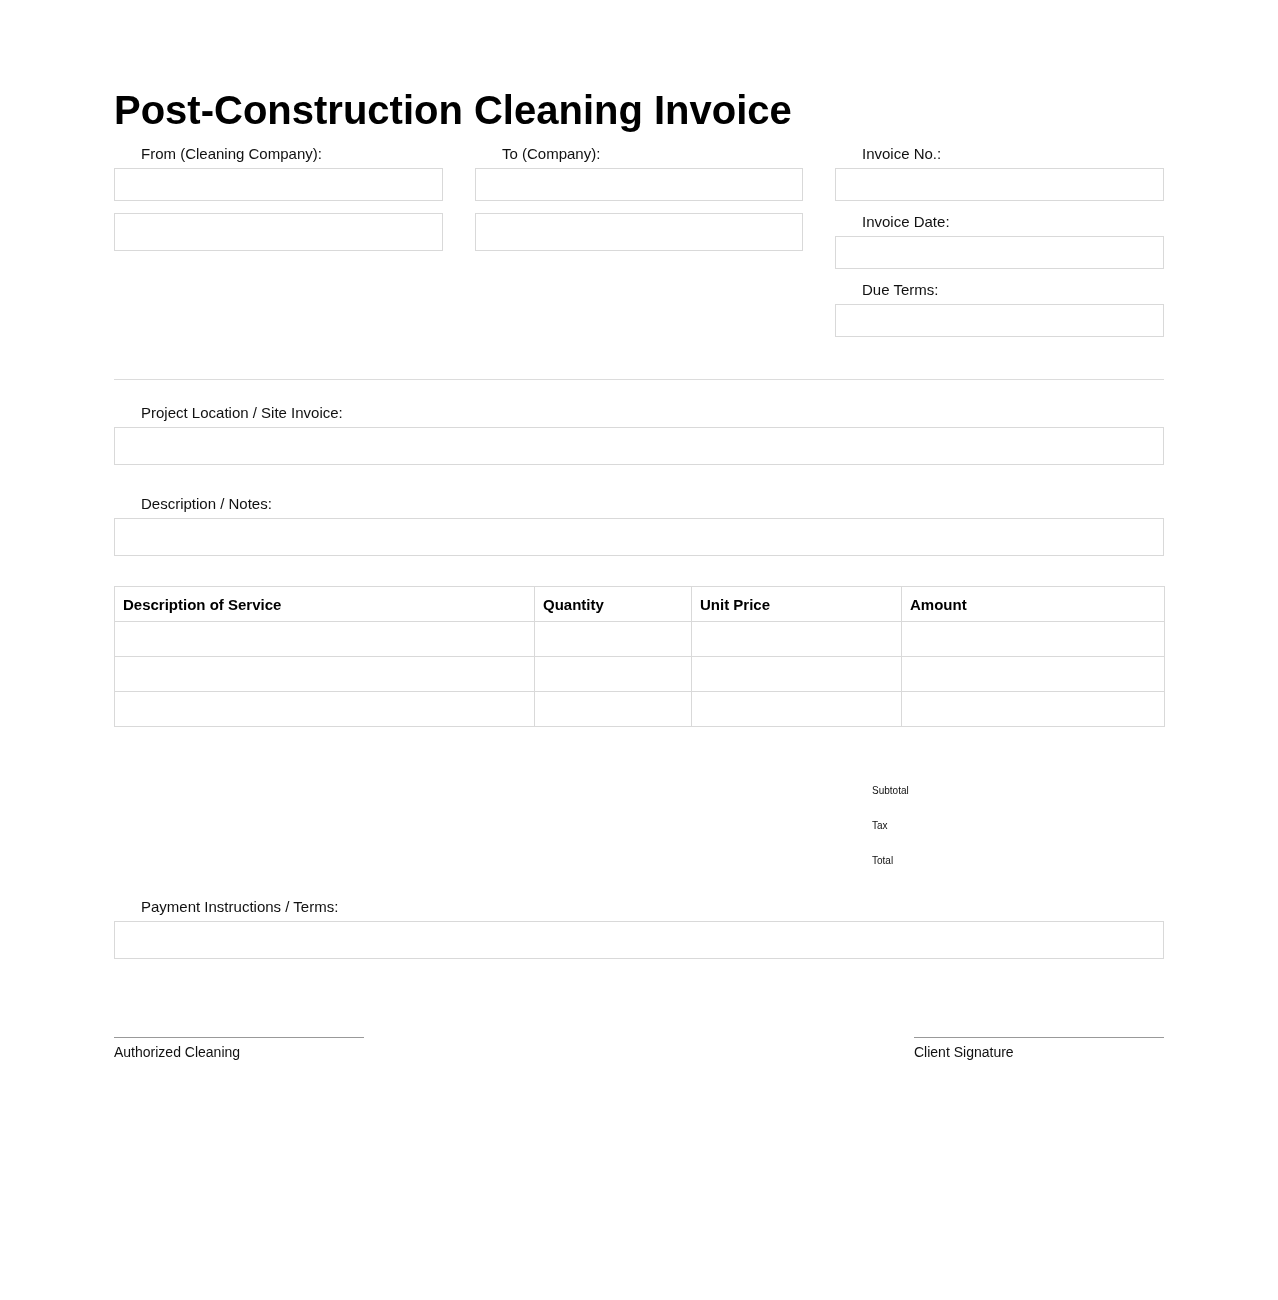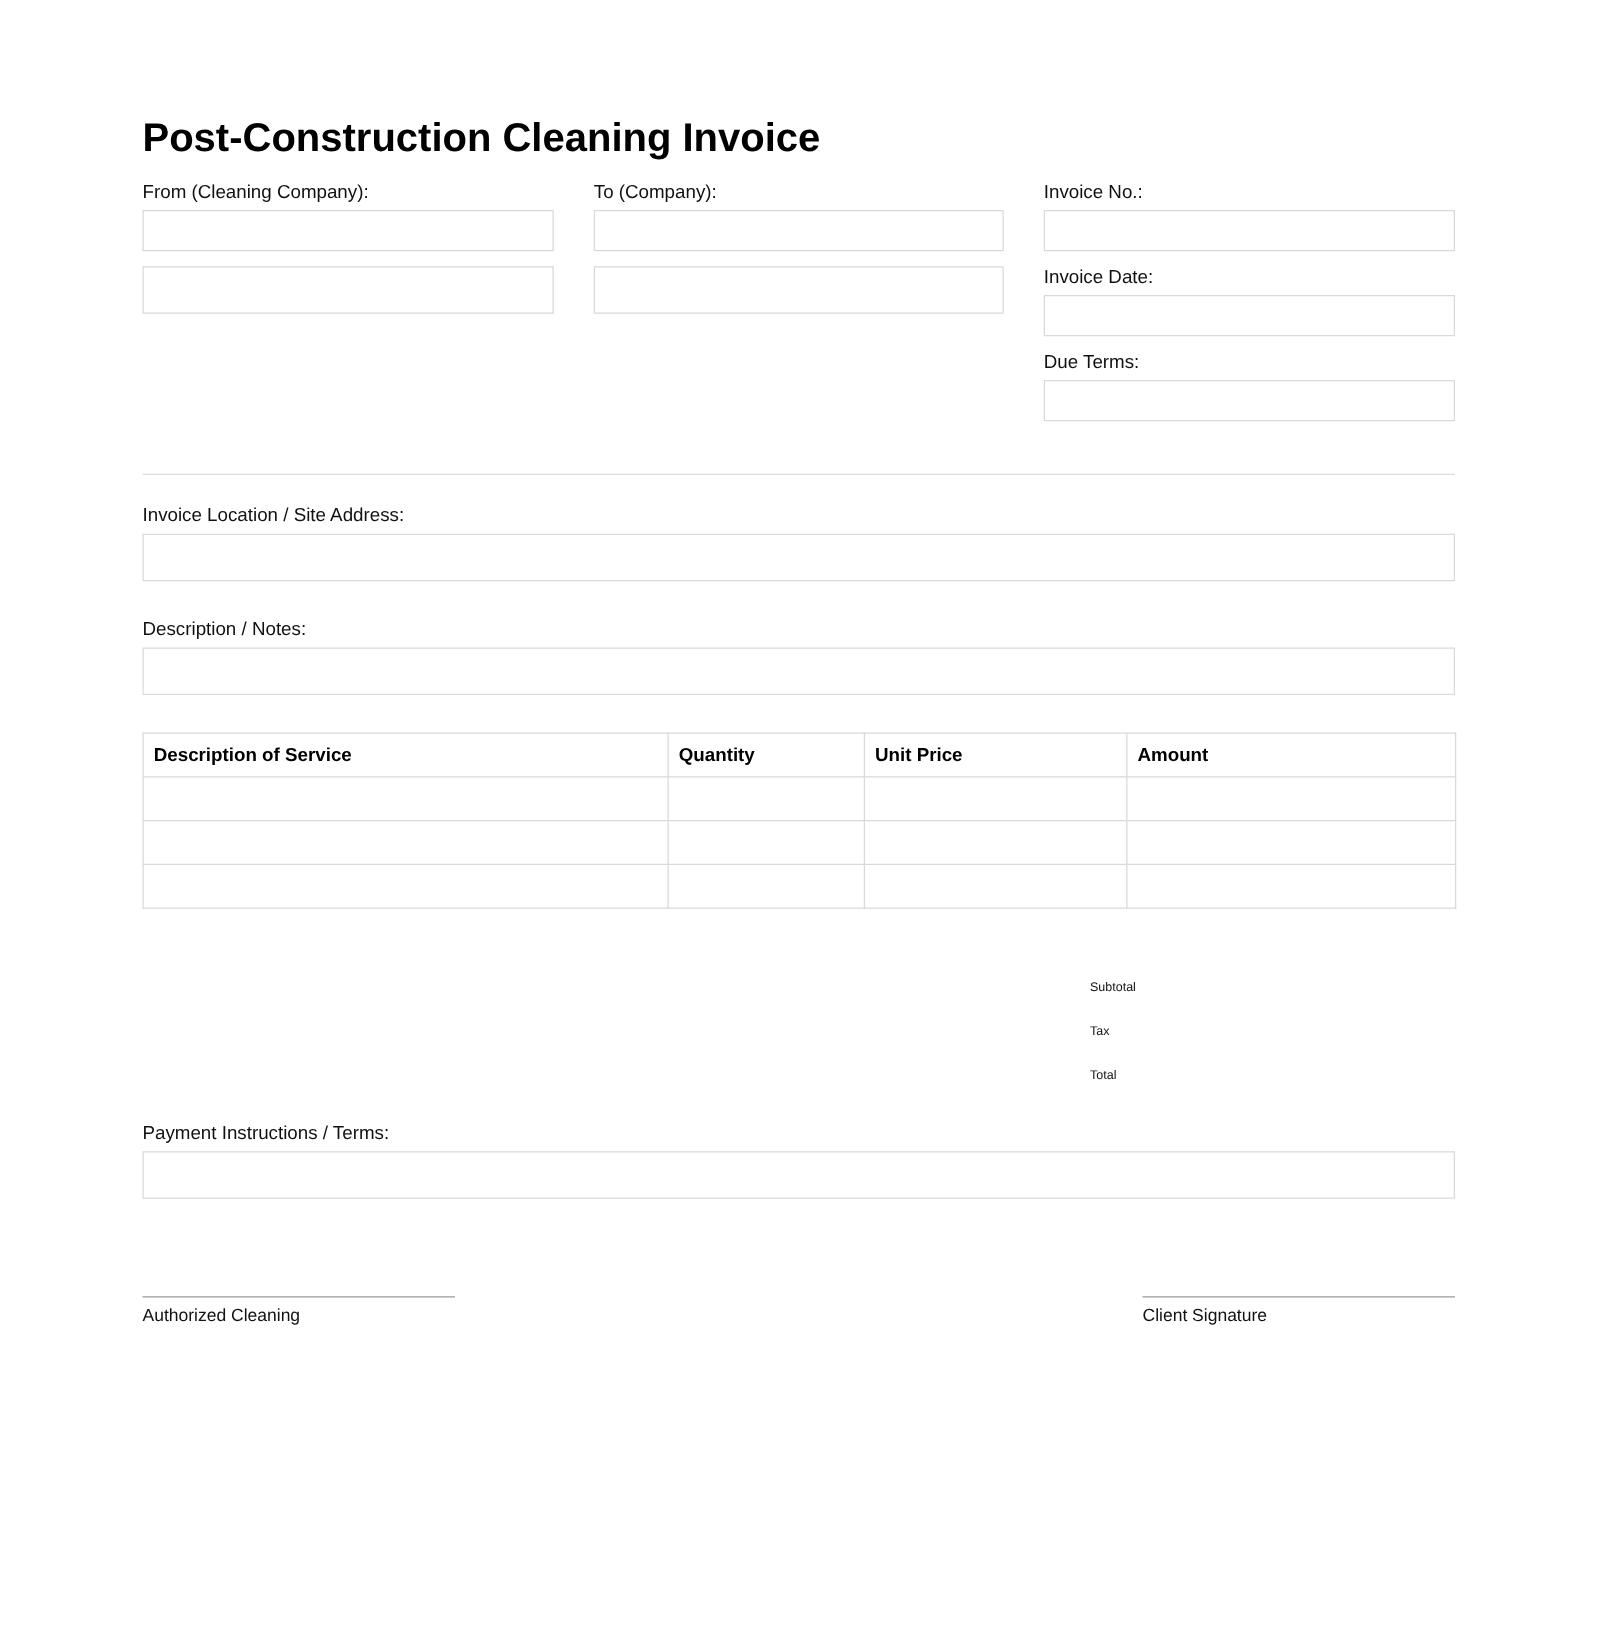--- a/index.html
+++ b/index.html
@@ -3,23 +3,23 @@
   <meta charset="utf-8">
   <style>
     html, body { margin: 0; padding: 0; background: #ffffff; }
     body {
       width: 1278px; height: 1300px; position: relative;
       font-family: "Liberation Sans", sans-serif; color: #111111;
     }
     .page { position: absolute; left: 114px; top: 0; width: 1050px; }
     h1 {
       position: absolute; left: 0; top: 91px; margin: 0;
-      font-size: 32px; font-weight: bold; line-height: 38px; color: #000;
+      font-size: 40px; font-weight: bold; line-height: 38px; color: #000;
     }
-    .lbl { position: absolute; font-size: 15px; line-height: 18px; color: #111; }
+    .lbl { position: absolute; font-size: 15px; line-height: 18px; color: #111; margin-left: 27px; }
     .box {
       position: absolute; box-sizing: border-box;
       border: 1px solid #d9d9d9; background: #fff;
     }
     .hr { position: absolute; left: 0; width: 1050px; height: 1px; background: #dcdcdc; top: 379px; }
     table {
       position: absolute; left: 0; top: 586px; width: 1050px;
       border-collapse: collapse; table-layout: fixed; padding-left: 44px;
     }
     th, td { border: 1px solid #d9d9d9; height: 35px; box-sizing: border-box; padding: 0 8px; }
@@ -44,21 +44,21 @@
 
   <div class="lbl" style="left:721px;top:145px">Invoice No.:</div>
   <div class="box" style="left:721px;top:168px;width:329px;height:33px"></div>
   <div class="lbl" style="left:721px;top:213px">Invoice Date:</div>
   <div class="box" style="left:721px;top:236px;width:329px;height:33px"></div>
   <div class="lbl" style="left:721px;top:281px">Due Terms:</div>
   <div class="box" style="left:721px;top:304px;width:329px;height:33px"></div>
 
   <div class="hr"></div>
 
-  <div class="lbl" style="left:0;top:404px">Invoice Location / Site Address:</div>
+  <div class="lbl" style="left:0;top:404px">Project Location / Site Invoice:</div>
   <div class="box" style="left:0;top:427px;width:1050px;height:38px"></div>
 
   <div class="lbl" style="left:0;top:495px">Description / Notes:</div>
   <div class="box" style="left:0;top:518px;width:1050px;height:38px"></div>
 
   <table>
     <colgroup>
       <col style="width:420px">
         <col style="width:157px">
         <col style="width:210px">

